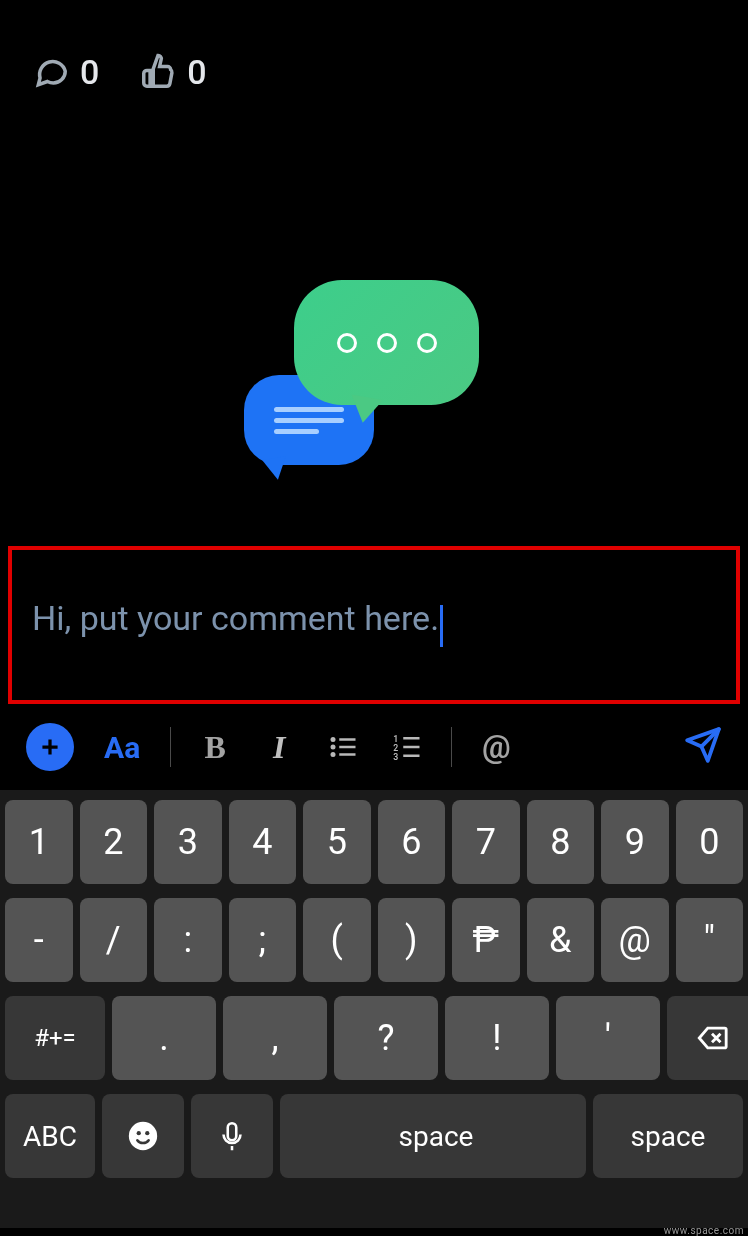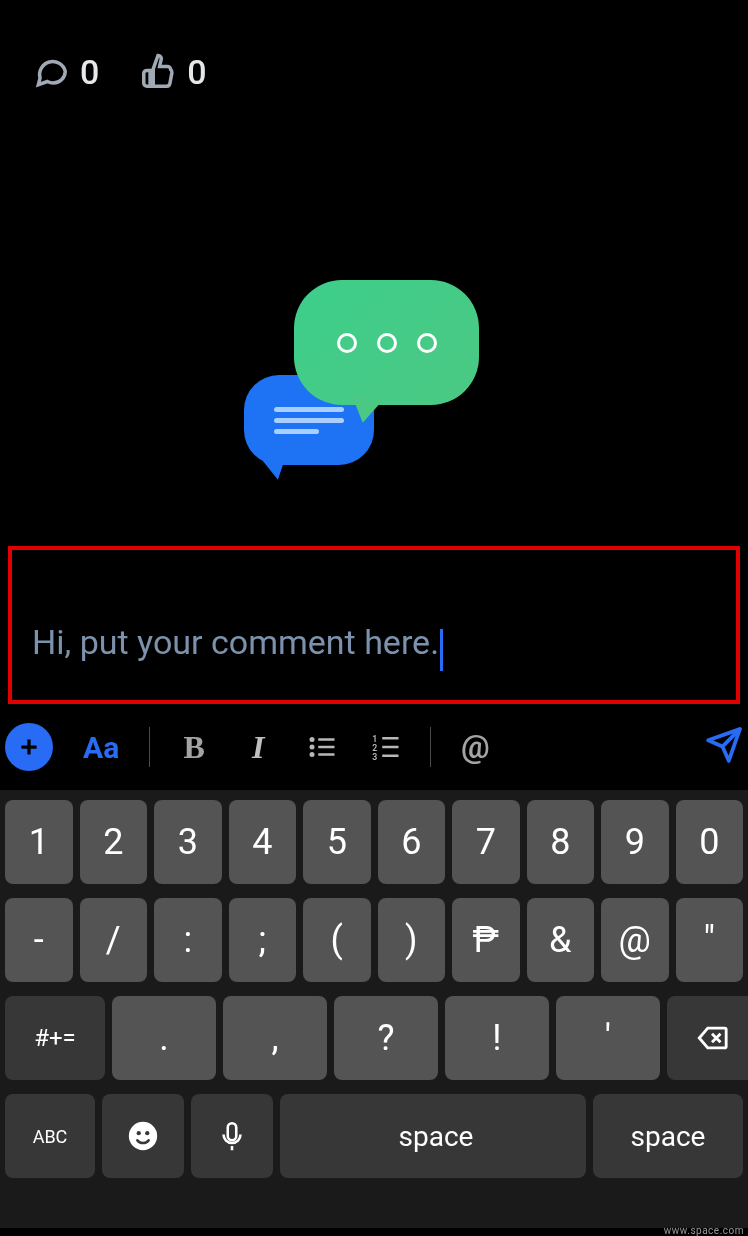--- a/index.html
+++ b/index.html
@@ -85,21 +85,21 @@
     width: 70px; height: 5px; background:#a8cfff; border-radius:3px;
   }
   .bubble-blue .line.short { width: 45px; align-self:flex-start; margin-left:30px;}
 
   .input-area {
     position: absolute;
     top: 546px;
     left: 8px; right: 8px;
     height: 158px;
     border: 4px solid #e00000;
-    padding: 72px 20px 10px 20px;
+    padding: 48px 20px 10px 20px;
   }
   .comment-text {
     font-size: 34px;
     color: #7c92ac;
     display: inline;
   }
   .caret {
     display: inline-block;
     width: 3px; height: 42px;
     background: #286cf5;
@@ -107,21 +107,21 @@
     margin-left: 1px;
   }
 
   .toolbar {
     position: absolute;
     top: 708px; left: 0; right: 0;
     height: 78px;
     display: flex;
     align-items: center;
     gap: 0;
-    padding: 0 5px;
+    padding: 0 26px;
     color: #a3a3a3;
   }
   .toolbar .plus {
     width: 48px; height: 48px; border-radius: 50%;
     background: #286cf5;
     display:flex;align-items:center;justify-content:center;
     margin-right: 30px;
   }
   .toolbar .plus svg{width:26px;height:26px;}
   .toolbar .aa { color:#286cf5; font-size:30px; font-weight:700; margin-right:18px;}
@@ -158,21 +158,21 @@
     font-weight:400;
   }
   .key.dark { background:#373737; }
   .key.wide { flex: 0 0 90px; }
   .key.del { flex: 0 0 90px; }
   .krow3 .key.wide{ flex:0 0 100px;}
   .krow3 .key { height:84px;}
   .krow3 .key.normal{ flex:0 0 104px;}
   .krow3 { justify-content:space-between; }
   .krow4 .key{ height:84px;}
-  .krow4 .abc{ flex:0 0 90px; font-size:18px;text-align:right;}
+  .krow4 .abc{ flex:0 0 90px; font-size:28px;text-align:right;}
   .krow4 .emoji{ flex:0 0 82px;}
   .krow4 .mic{ flex:0 0 82px;}
   .krow4 .space{ flex:1; font-size:28px;padding-left:6px;}
   .krow4 .return{ flex:0 0 150px; font-size:28px;}
   .key svg{width:34px;height:34px;}
   .sym-hash { font-size:26px; }
   .krow3 .key.wide.sym-hash { font-size:24px; }
 
   .watermark{
     position:absolute;

